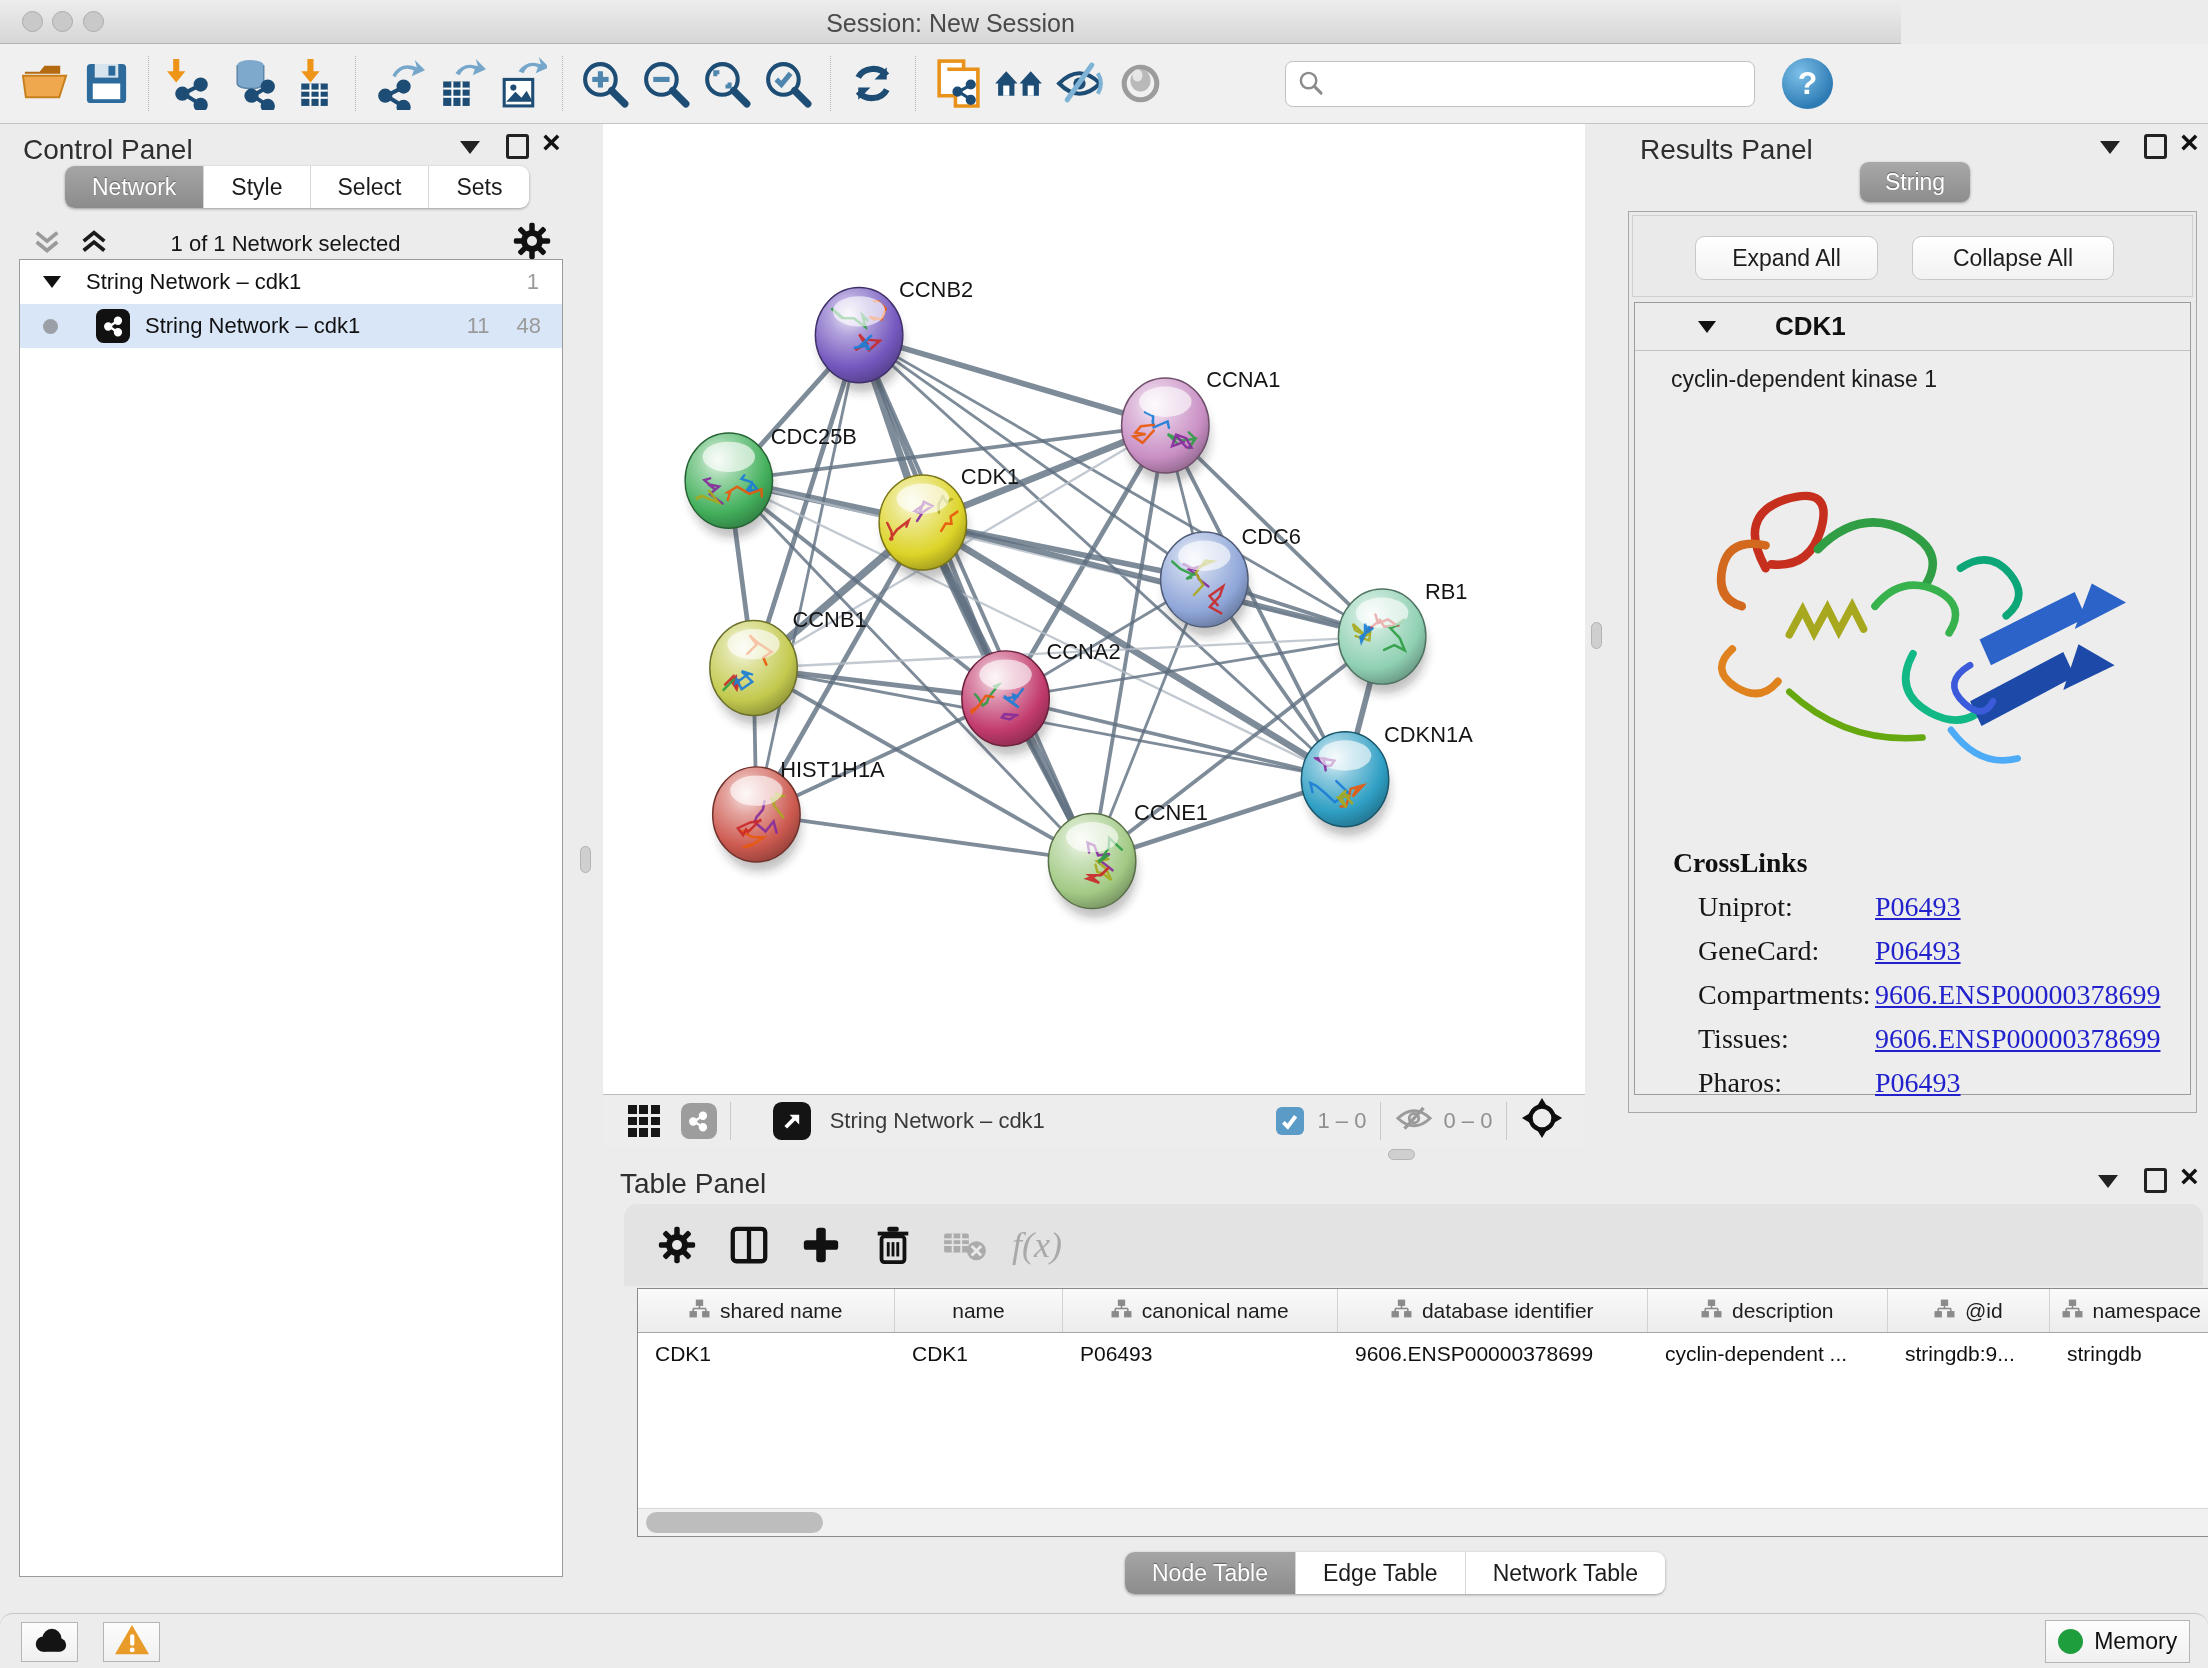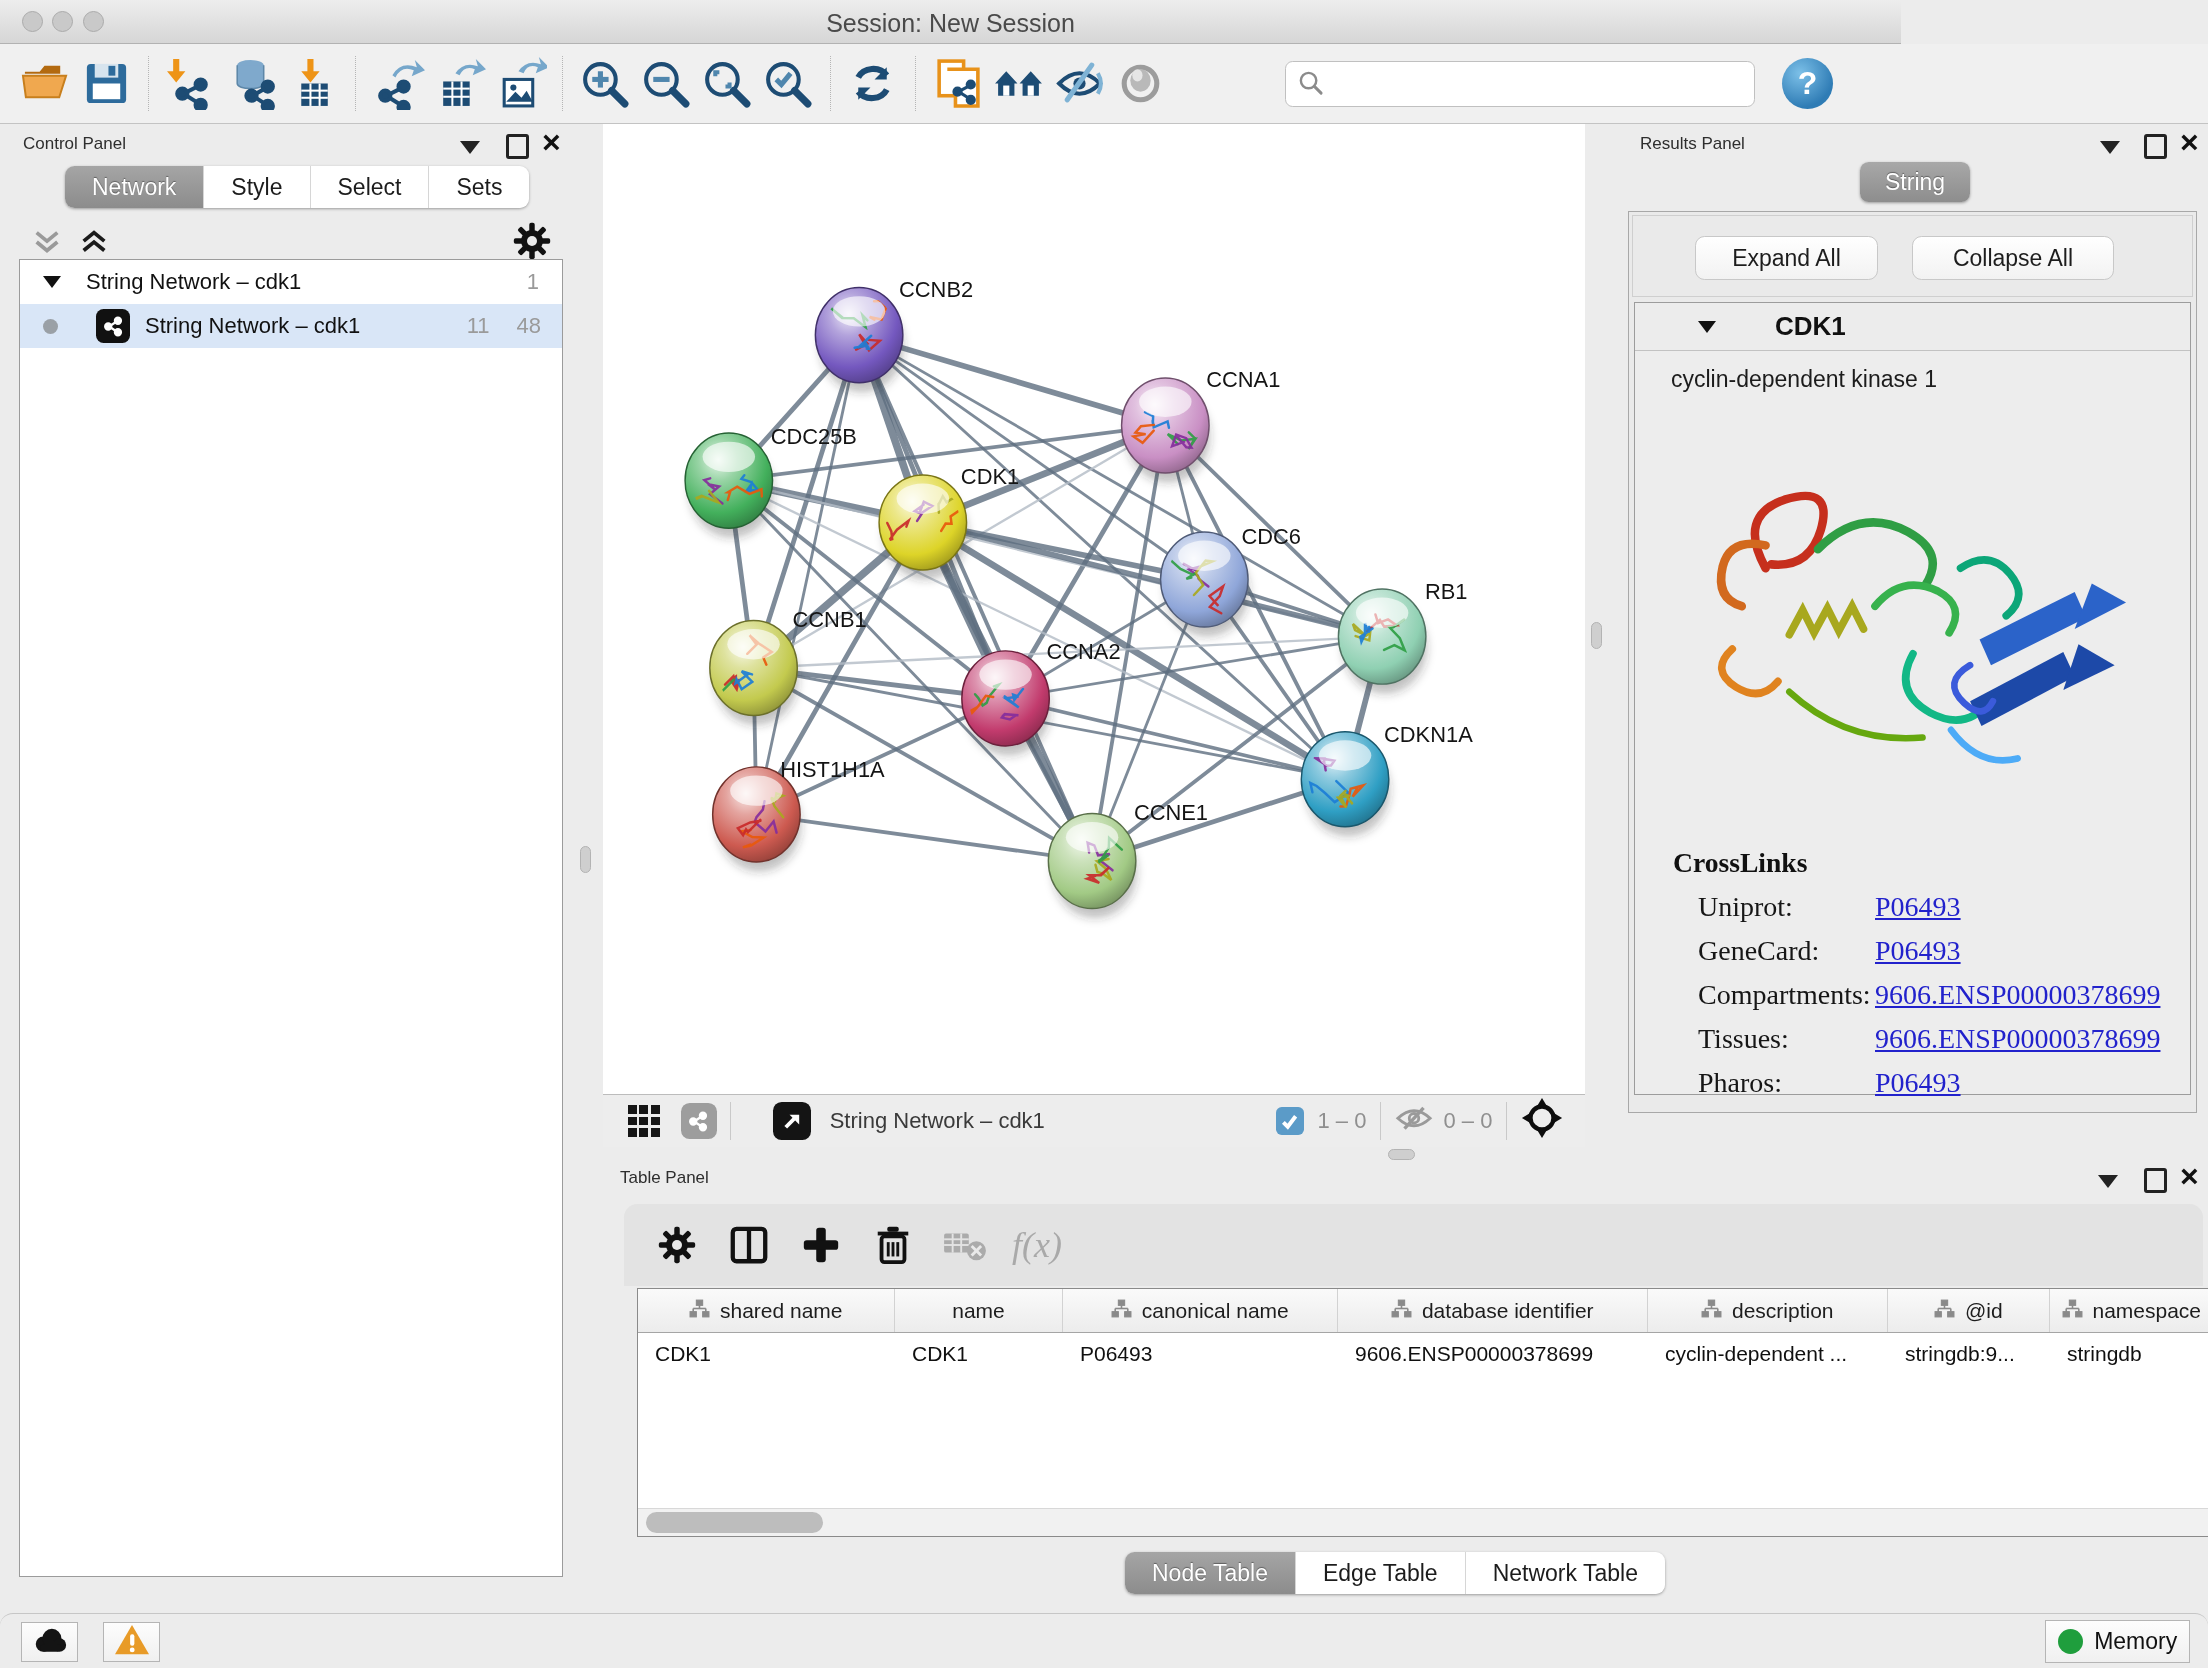--- a/index.html
+++ b/index.html
@@ -19,21 +19,21 @@
   .tb-ic { width:61px; height:59px; display:flex; align-items:center; justify-content:center; flex:0 0 auto; }
   .tb-div { width:0; height:55px; border-left:1.9px dotted #b5b5b5; margin:0 11.4px; flex:0 0 auto; }
   .searchbox { width:470px; height:46px; background:#fff; border:1.9px solid #c0c0c0; border-radius:7.6px;
     display:flex; align-items:center; padding-left:11.4px; margin-left:114px; }
   .searchbox input { border:none; outline:none; font-size:23px; width:409px; background:transparent; }
   .helpbtn { width:51px; height:51px; border-radius:50%; margin-left:27px;
     background:radial-gradient(circle at 35% 30%, #7cc0e8, #2f7cb5 70%); color:#fff;
     font-size:32px; font-weight:bold; display:flex; align-items:center; justify-content:center; }
 
   
-  .cp-title, .panel-title { font-size:17px; color:#2e2e2e; }
+  .cp-title, .panel-title { font-size:28px; color:#2e2e2e; }
   .hdr-caret { width:0; height:0; border-left:10.5px solid transparent; border-right:10.5px solid transparent; border-top:13.3px solid #222; }
   .hdr-float { width:23px; height:25px; border:3.8px solid #222; border-radius:2.9px; }
   .hdr-close { font-size:32px; font-weight:bold; color:#111; line-height:25px; }
   .seg-tabs { display:flex; border-radius:9.5px; box-shadow:0 1px 2.9px rgba(0,0,0,.35); overflow:hidden; }
   .seg-tab { font-size:23px; padding:7.6px 27px; background:#fff; color:#1c1c1c; border-right:1px solid #d6d6d6; }
   .seg-tab.active { background:linear-gradient(#a5a5a5,#8c8c8c); color:#fff; text-shadow:0 -1px 1px rgba(0,0,0,.4); }
   .tree-box { left:19px; top:259px; width:544px; height:1318px; background:#fff; border:1.9px solid #9b9b9b; }
   .tree-row { position:relative; height:44px; display:flex; align-items:center; font-size:22px; color:#111; }
   .tree-row.selected { background:#d9e6f7; }
   .row-count { color:#9a9a9a; }
@@ -316,20 +316,21 @@
       </svg>
   </div>
   <div class="abs" style="left:76px;top:103px">
     <svg width="36" height="32" viewBox="0 0 38 34">
         <g stroke="#1b1b1b" stroke-width="4" fill="none">
           <polyline points="8,15 19,6 30,15"></polyline>
           <polyline points="8,25 19,16 30,25"></polyline>
         </g>
       </svg>
   </div>
+  <div class="abs" style="left:0;top:107px;width:571px;text-align:center;font-size:22px;color:#161616">1 of 1 Network selected</div>
   <div class="abs gear-slot" style="left:512px;top:97px"><svg width="40" height="40" viewBox="0 0 44 44">
         <g fill="#111">
           <rect x="19" y="2" width="6" height="40" rx="2" transform="rotate(0 22 22)"></rect>
           <rect x="19" y="2" width="6" height="40" rx="2" transform="rotate(45 22 22)"></rect>
           <rect x="19" y="2" width="6" height="40" rx="2" transform="rotate(90 22 22)"></rect>
           <rect x="19" y="2" width="6" height="40" rx="2" transform="rotate(135 22 22)"></rect>
         </g>
         <circle cx="22" cy="22" r="12" fill="#111"></circle>
         <circle cx="22" cy="22" r="5.5" fill="#e9e9e9"></circle>
       </svg></div>

